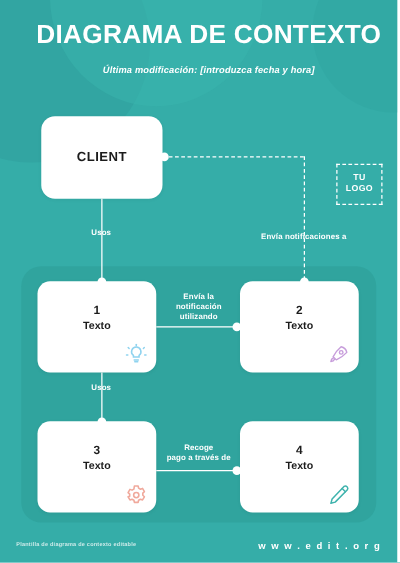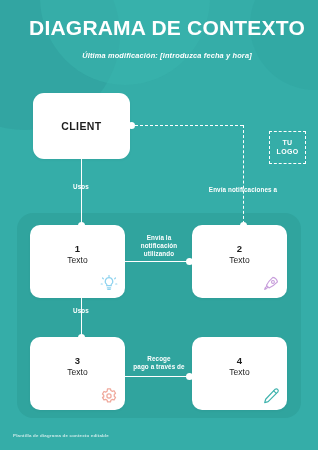--- a/index.html
+++ b/index.html
@@ -94,21 +94,21 @@
     border-radius: 10px;
     z-index: 6;
     box-shadow: 0 1px 3px rgba(0,0,0,.05);
   }
   .node .num {
     position: absolute; left: 0; right: 0; top: 18px;
     text-align: center; font-size: 9.5px; font-weight: 700; color: #1c1c1c;
   }
   .node .txt {
     position: absolute; left: 0; right: 0; top: 30px;
-    text-align: center; font-size: 8.5px; font-weight: 400; color: #1c1c1c;
+    text-align: center; font-size: 8.5px; font-weight: 700; color: #1c1c1c;
   }
   .node .node-icon {
     position: absolute; right: 7px; bottom: 5px;
     width: 18px; height: 18px;
   }
   .node-1 { left: 30px;  top: 225px; }
   .node-2 { left: 192px; top: 225px; }
   .node-3 { left: 30px;  top: 337px; }
   .node-4 { left: 192px; top: 337px; }
 
@@ -239,14 +239,15 @@
     <div class="txt">Texto</div>
     <span class="node-icon">
       <svg viewBox="0 0 24 24" width="18" height="18" fill="none" stroke="#3fb3ad" stroke-width="1.6" stroke-linecap="round" stroke-linejoin="round">
         <path d="M17.6 2.9a2.6 2.6 0 0 1 3.6 3.6L8.2 19.6l-4.6 1.3 1.3-4.6z"></path>
         <line x1="15.6" y1="5.1" x2="19.1" y2="8.6"></line>
       </svg>
     </span>
   </div>
 
   <div class="footer-left">Plantilla de diagrama de contexto editable</div>
+  <div class="footer-right">w w w . e d i t . o r g</div>
 
 </div>
 
 </body></html>

